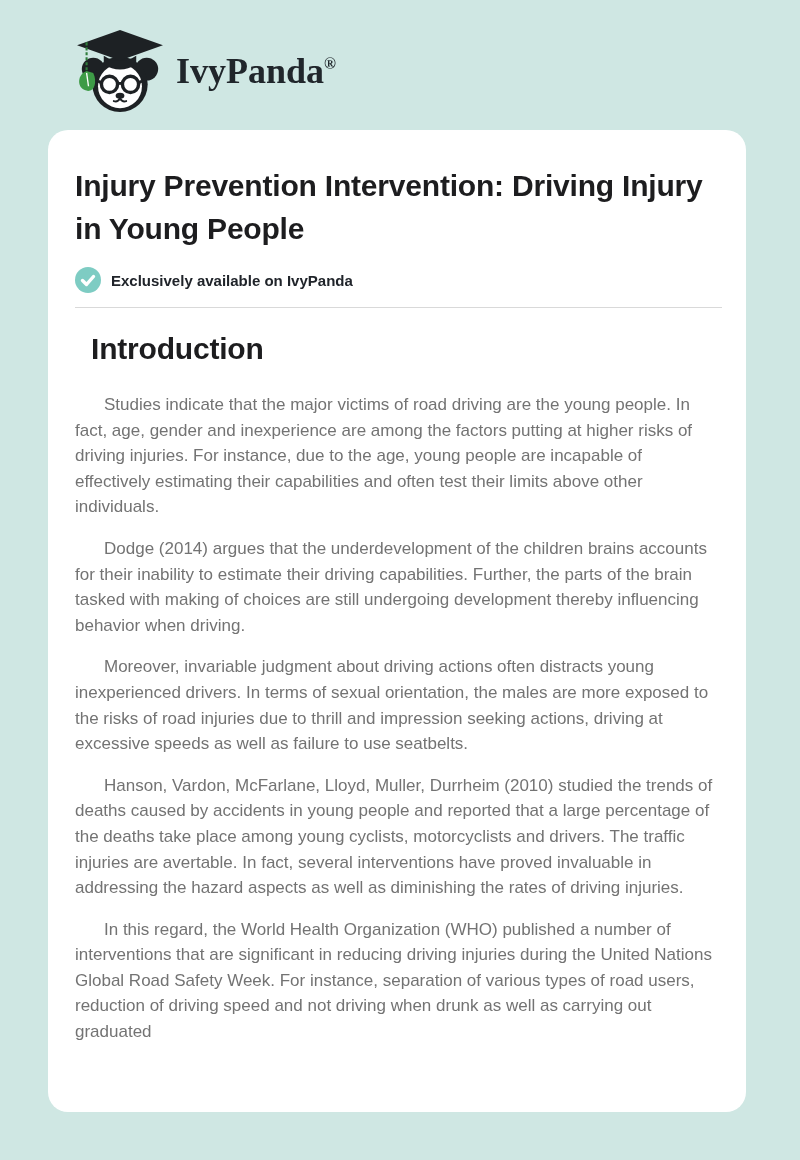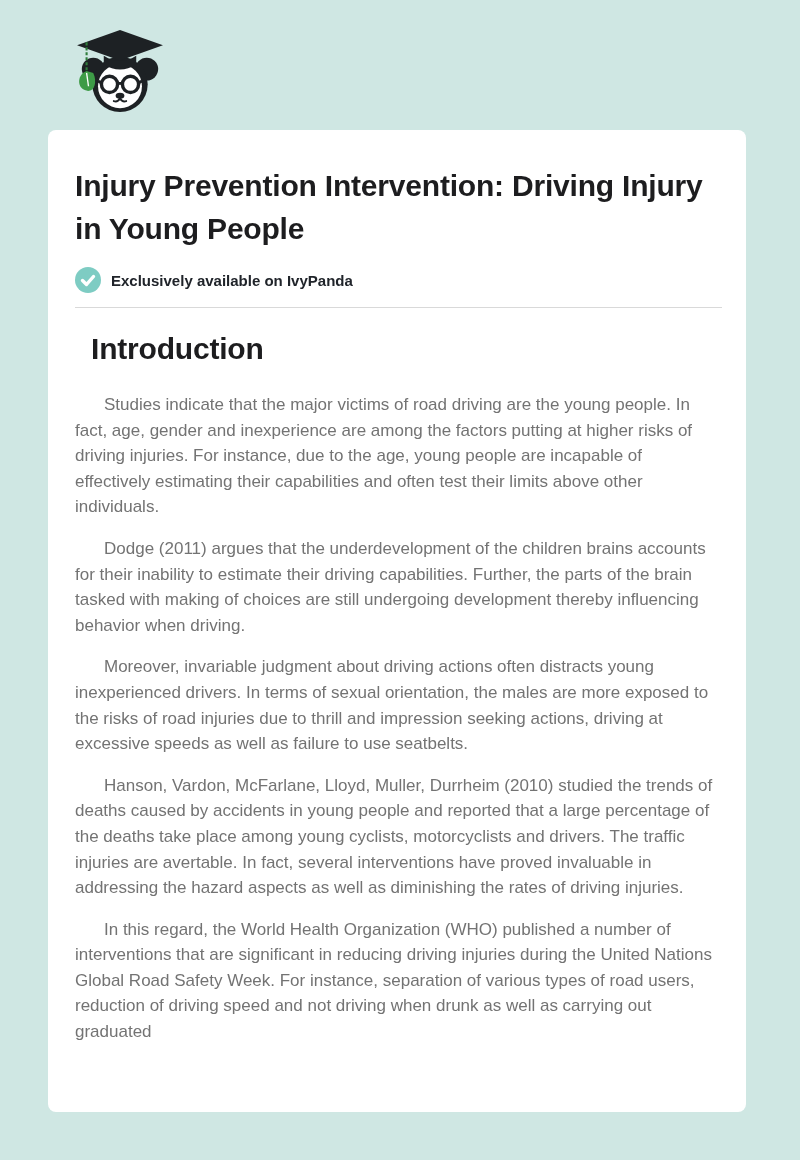--- a/index.html
+++ b/index.html
@@ -58,21 +58,21 @@
     vertical-align: baseline;
   }
   
   .card {
     position: absolute;
     left: 48px;
     top: 130px;
     width: 698px;
     height: 982px;
     background: #ffffff;
-    border-radius: 8px;
+    border-radius: 20px;
     box-sizing: border-box;
     padding: 34px 24px 40px 27px;
     overflow: hidden;
   }
   .essay-title {
     margin: 0;
     font-size: 30px;
     line-height: 43px;
     font-weight: 700;
     color: #1d1d1f;
@@ -149,20 +149,21 @@
         <path d="M50 72.5 q-2.5 4.5 -6.5 3" fill="none" stroke="#1d2124" stroke-width="2" stroke-linecap="round"></path>
         <path d="M50 72.5 q2.5 4.5 6.5 3" fill="none" stroke="#1d2124" stroke-width="2" stroke-linecap="round"></path>
 
         <polygon points="50,1 95,17 50,33 5,17" fill="#1d2124"></polygon>
         <path d="M33 28 Q50 39 67 28 L67 37 Q50 48 33 37 Z" fill="#1d2124"></path>
 
         <line x1="15" y1="14" x2="15" y2="46" stroke="#2f7d3b" stroke-width="2.2" stroke-dasharray="3.2 2"></line>
         <path d="M15 44 C6 47 4 60 13 64 C22 68 27 57 22 46 Z" fill="#3d9b46"></path>
         <path d="M15 46 L17 60" stroke="#ffffff" stroke-width="1.4"></path>
       </svg>
+      <span class="brand"><span>IvyPanda</span><sup>®</sup></span>
     </span>
   </header>
 
   <main class="card">
 
     <h1 class="essay-title">Injury Prevention Intervention: Driving Injury in Young People</h1>
 
     <div class="badge-row">
       <span class="check-circle">
         <svg width="26" height="26" viewBox="0 0 26 26" aria-hidden="true">
@@ -171,20 +172,20 @@
       </span>
       <span class="badge-text">Exclusively available on IvyPanda</span>
     </div>
 
     <hr class="divider">
 
     <h2 class="section-heading">Introduction</h2>
 
     <div class="body-copy">
       <p>Studies indicate that the major victims of road driving are the young people. In fact, age, gender and inexperience are among the factors putting at higher risks of driving injuries. For instance, due to the age, young people are incapable of effectively estimating their capabilities and often test their limits above other individuals.</p>
-      <p>Dodge (2011) argues that the underdevelopment of the children brains accounts for their inability to estimate their driving capabilities. Further, the parts of the brain tasked with making of choices are still undergoing development thereby influencing behavior when driving.</p>
+      <p>Dodge (2014) argues that the underdevelopment of the children brains accounts for their inability to estimate their driving capabilities. Further, the parts of the brain tasked with making of choices are still undergoing development thereby influencing behavior when driving.</p>
       <p>Moreover, invariable judgment about driving actions often distracts young inexperienced drivers. In terms of sexual orientation, the males are more exposed to the risks of road injuries due to thrill and impression seeking actions, driving at excessive speeds as well as failure to use seatbelts.</p>
       <p>Hanson, Vardon, McFarlane, Lloyd, Muller, Durrheim (2010) studied the trends of deaths caused by accidents in young people and reported that a large percentage of the deaths take place among young cyclists, motorcyclists and drivers. The traffic injuries are avertable. In fact, several interventions have proved invaluable in addressing the hazard aspects as well as diminishing the rates of driving injuries.</p>
       <p>In this regard, the World Health Organization (WHO) published a number of interventions that are significant in reducing driving injuries during the United Nations Global Road Safety Week. For instance, separation of various types of road users, reduction of driving speed and not driving when drunk as well as carrying out graduated</p>
     </div>
 
   </main>
 </div>
 
 </body></html>

